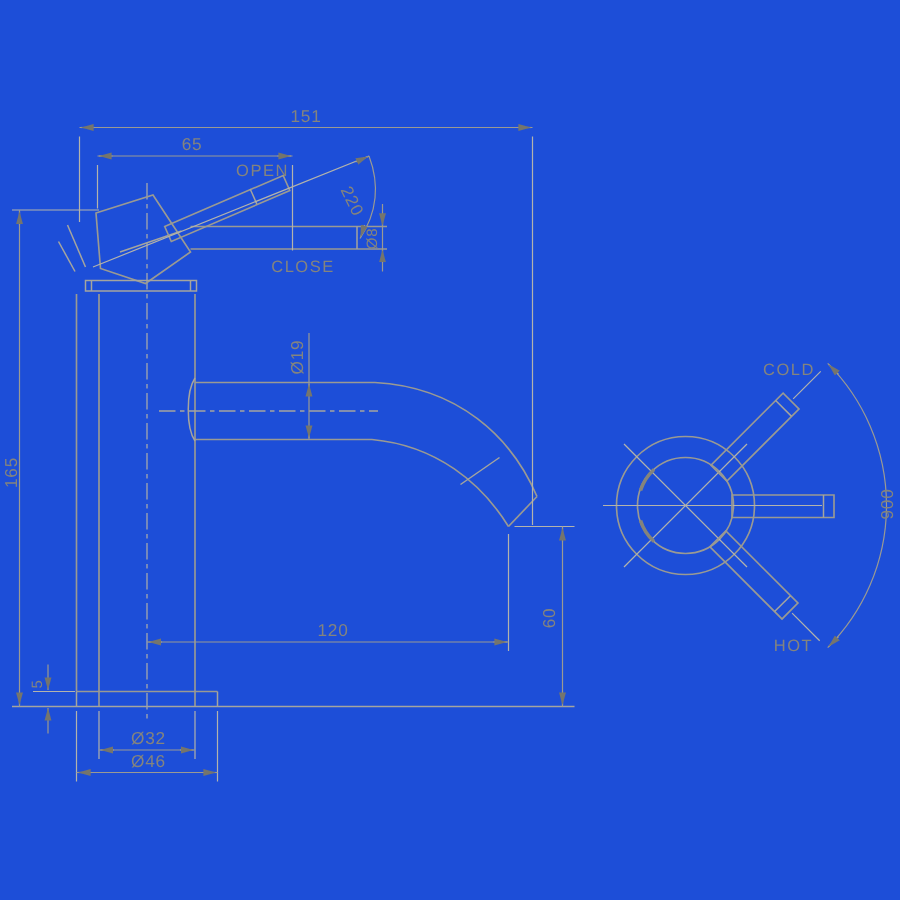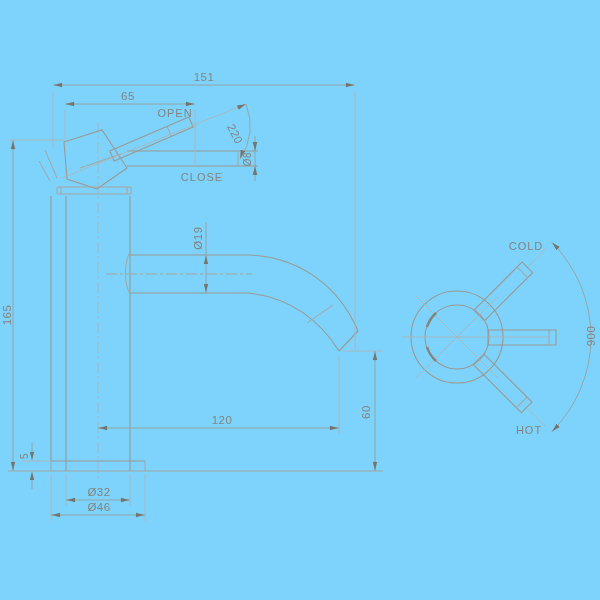--- a/index.html
+++ b/index.html
@@ -1,16 +1,16 @@
 <!DOCTYPE html>
 <html><head>
 <meta charset="utf-8">
 <style>
   html,body{margin:0;padding:0;background:#ffffff;}
-  .stage{width:600px;height:600px;background:#7dd3fc;position:relative;font-family:"Liberation Sans",sans-serif;}
+  .stage{width:600px;height:600px;background:#1d4ed8;position:relative;font-family:"Liberation Sans",sans-serif;}
   svg{display:block;}
   .ln{stroke:#a5a59e;stroke-width:1;fill:none;}
   .ln2{stroke:#9a9a93;stroke-width:1.1;fill:none;}
   .thin{stroke:#b3b3ac;stroke-width:0.8;fill:none;}
   .dash{stroke:#b0b0a9;stroke-width:0.8;fill:none;stroke-dasharray:11 3 3 3;}
   .accent{stroke:#84847c;stroke-width:2.4;fill:none;}
   .ap{stroke:#9a9a93;stroke-width:0.8;fill:none;}
   .txt{fill:#84847e;font-size:11.5px;letter-spacing:0.5px;}
   .lbl{fill:#84847e;font-size:11px;letter-spacing:1px;}
   .sm{font-size:10px;}

